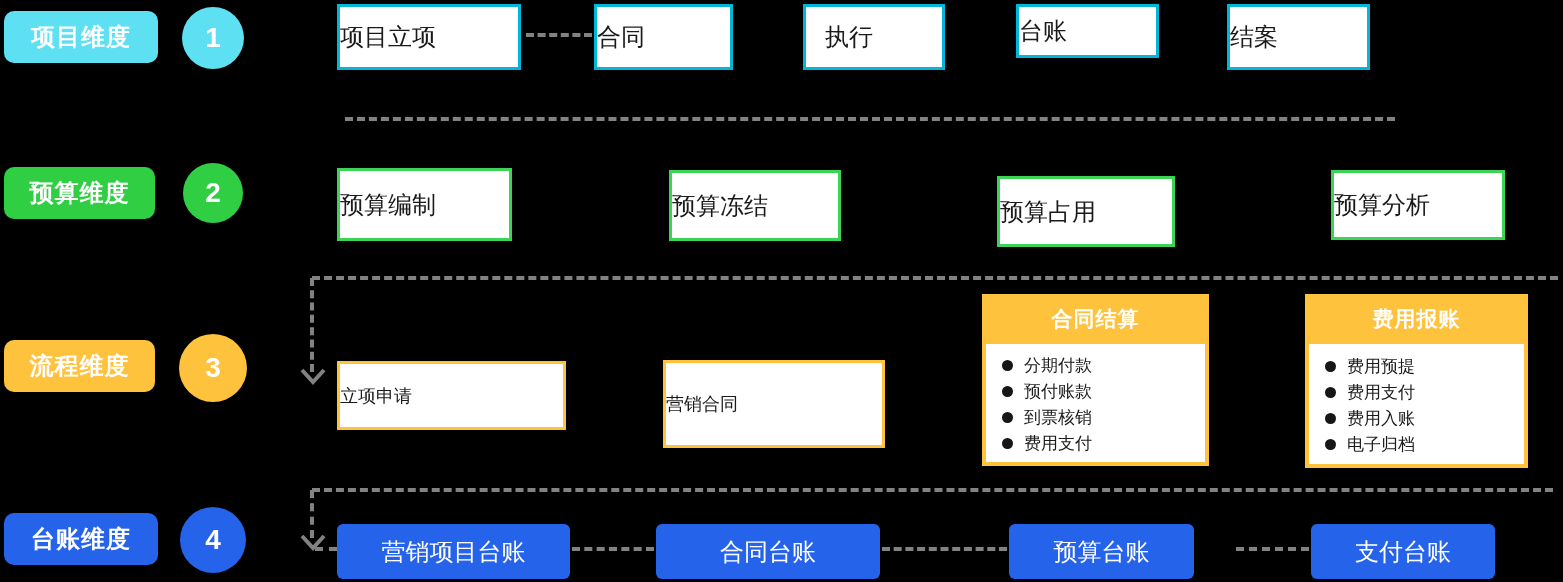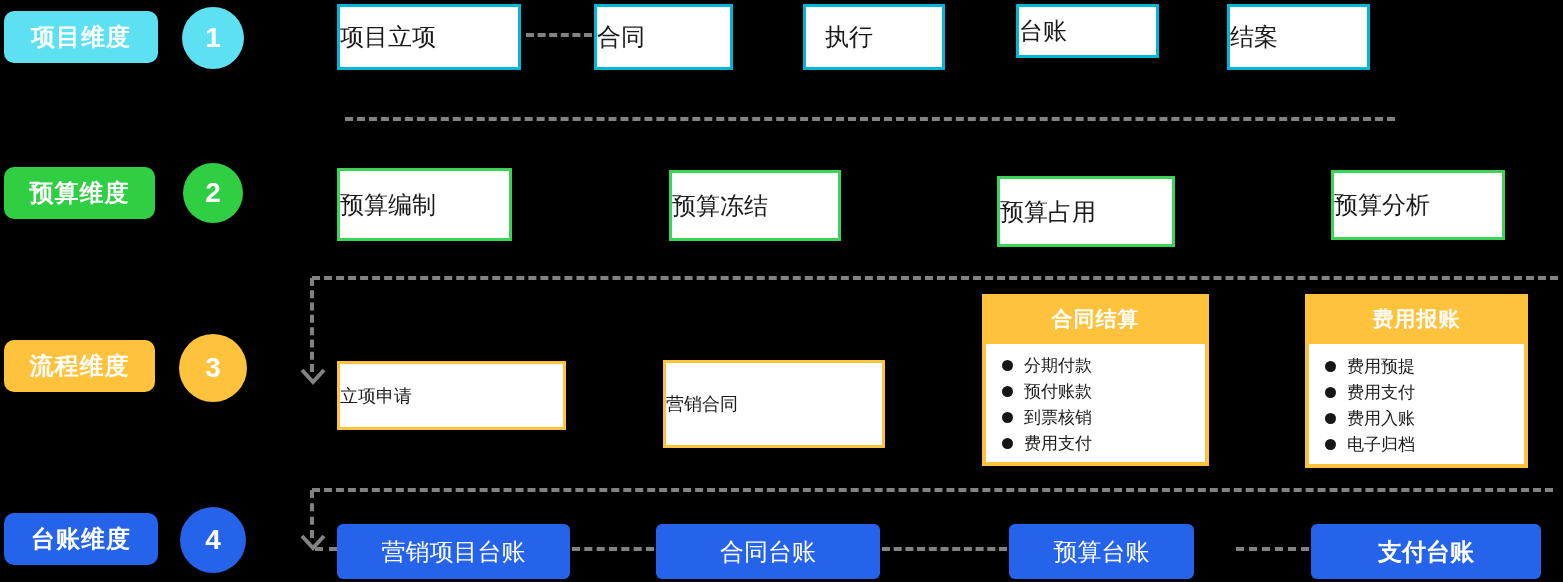--- a/index.html
+++ b/index.html
@@ -188,17 +188,17 @@
   </div>
   <div class="hdash" style="left:572px;top:547px;width:82px;"></div>
   <div class="bluebox" style="left:656px;top:524px;width:224px;height:55px;">
     <span>合同台账</span>
   </div>
   <div class="hdash" style="left:882px;top:547px;width:125px;"></div>
   <div class="bluebox" style="left:1009px;top:524px;width:185px;height:55px;">
     <span>预算台账</span>
   </div>
   <div class="hdash" style="left:1236px;top:547px;width:73px;"></div>
-  <div class="bluebox" style="left:1311px;top:524px;width:230px;height:55px;font-weight:bold;">
+  <div class="bluebox" style="left:1311px;top:524px;width:184px;height:55px;">
     <span>支付台账</span>
   </div>
 
 </div>
 
 </body></html>

